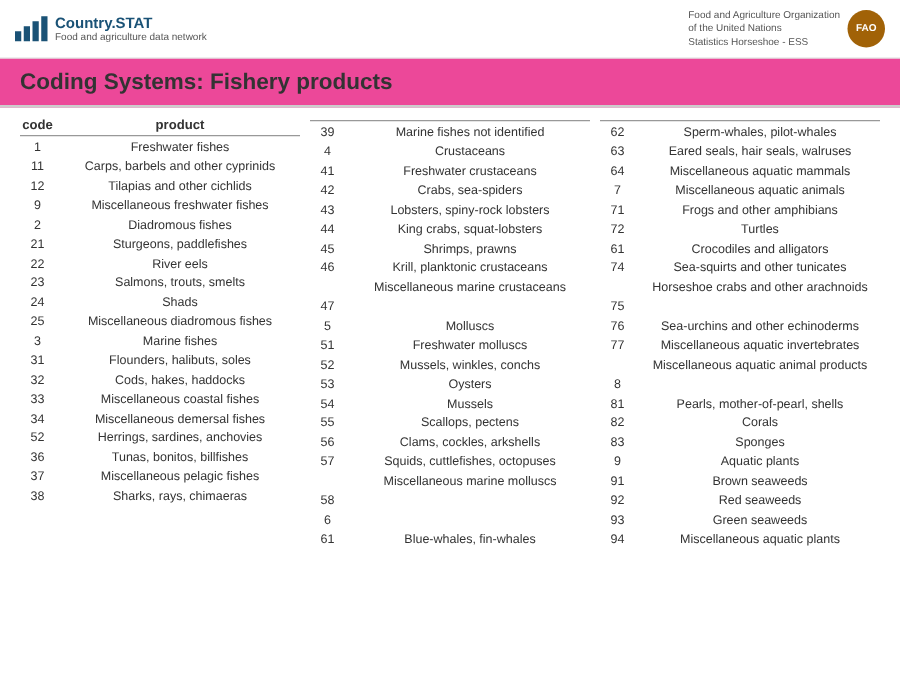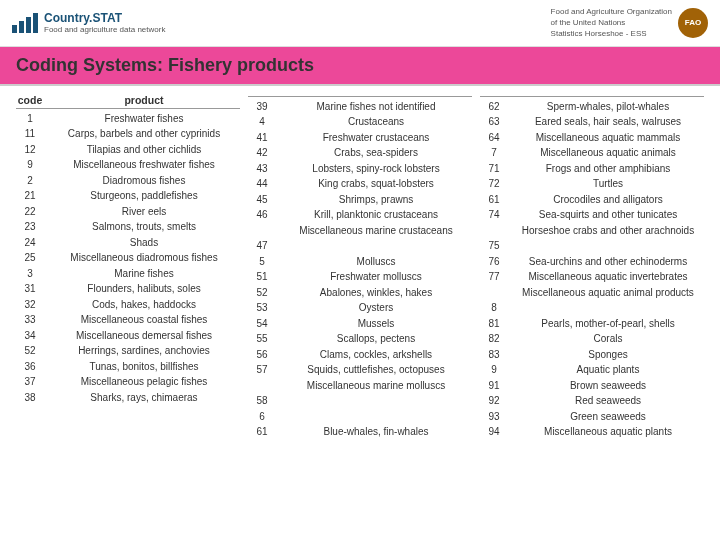--- a/index.html
+++ b/index.html
@@ -251,21 +251,21 @@
         <div class="row">
           <span class="code">5</span>
           <span class="prod">Molluscs</span>
         </div>
         <div class="row">
           <span class="code">51</span>
           <span class="prod">Freshwater molluscs</span>
         </div>
         <div class="row">
           <span class="code">52</span>
-          <span class="prod">Abalones, winkles, hakes</span>
+          <span class="prod">Mussels, winkles, conchs</span>
         </div>
         <div class="row">
           <span class="code">53</span>
           <span class="prod">Oysters</span>
         </div>
         <div class="row">
           <span class="code">54</span>
           <span class="prod">Mussels</span>
         </div>
         <div class="row">

